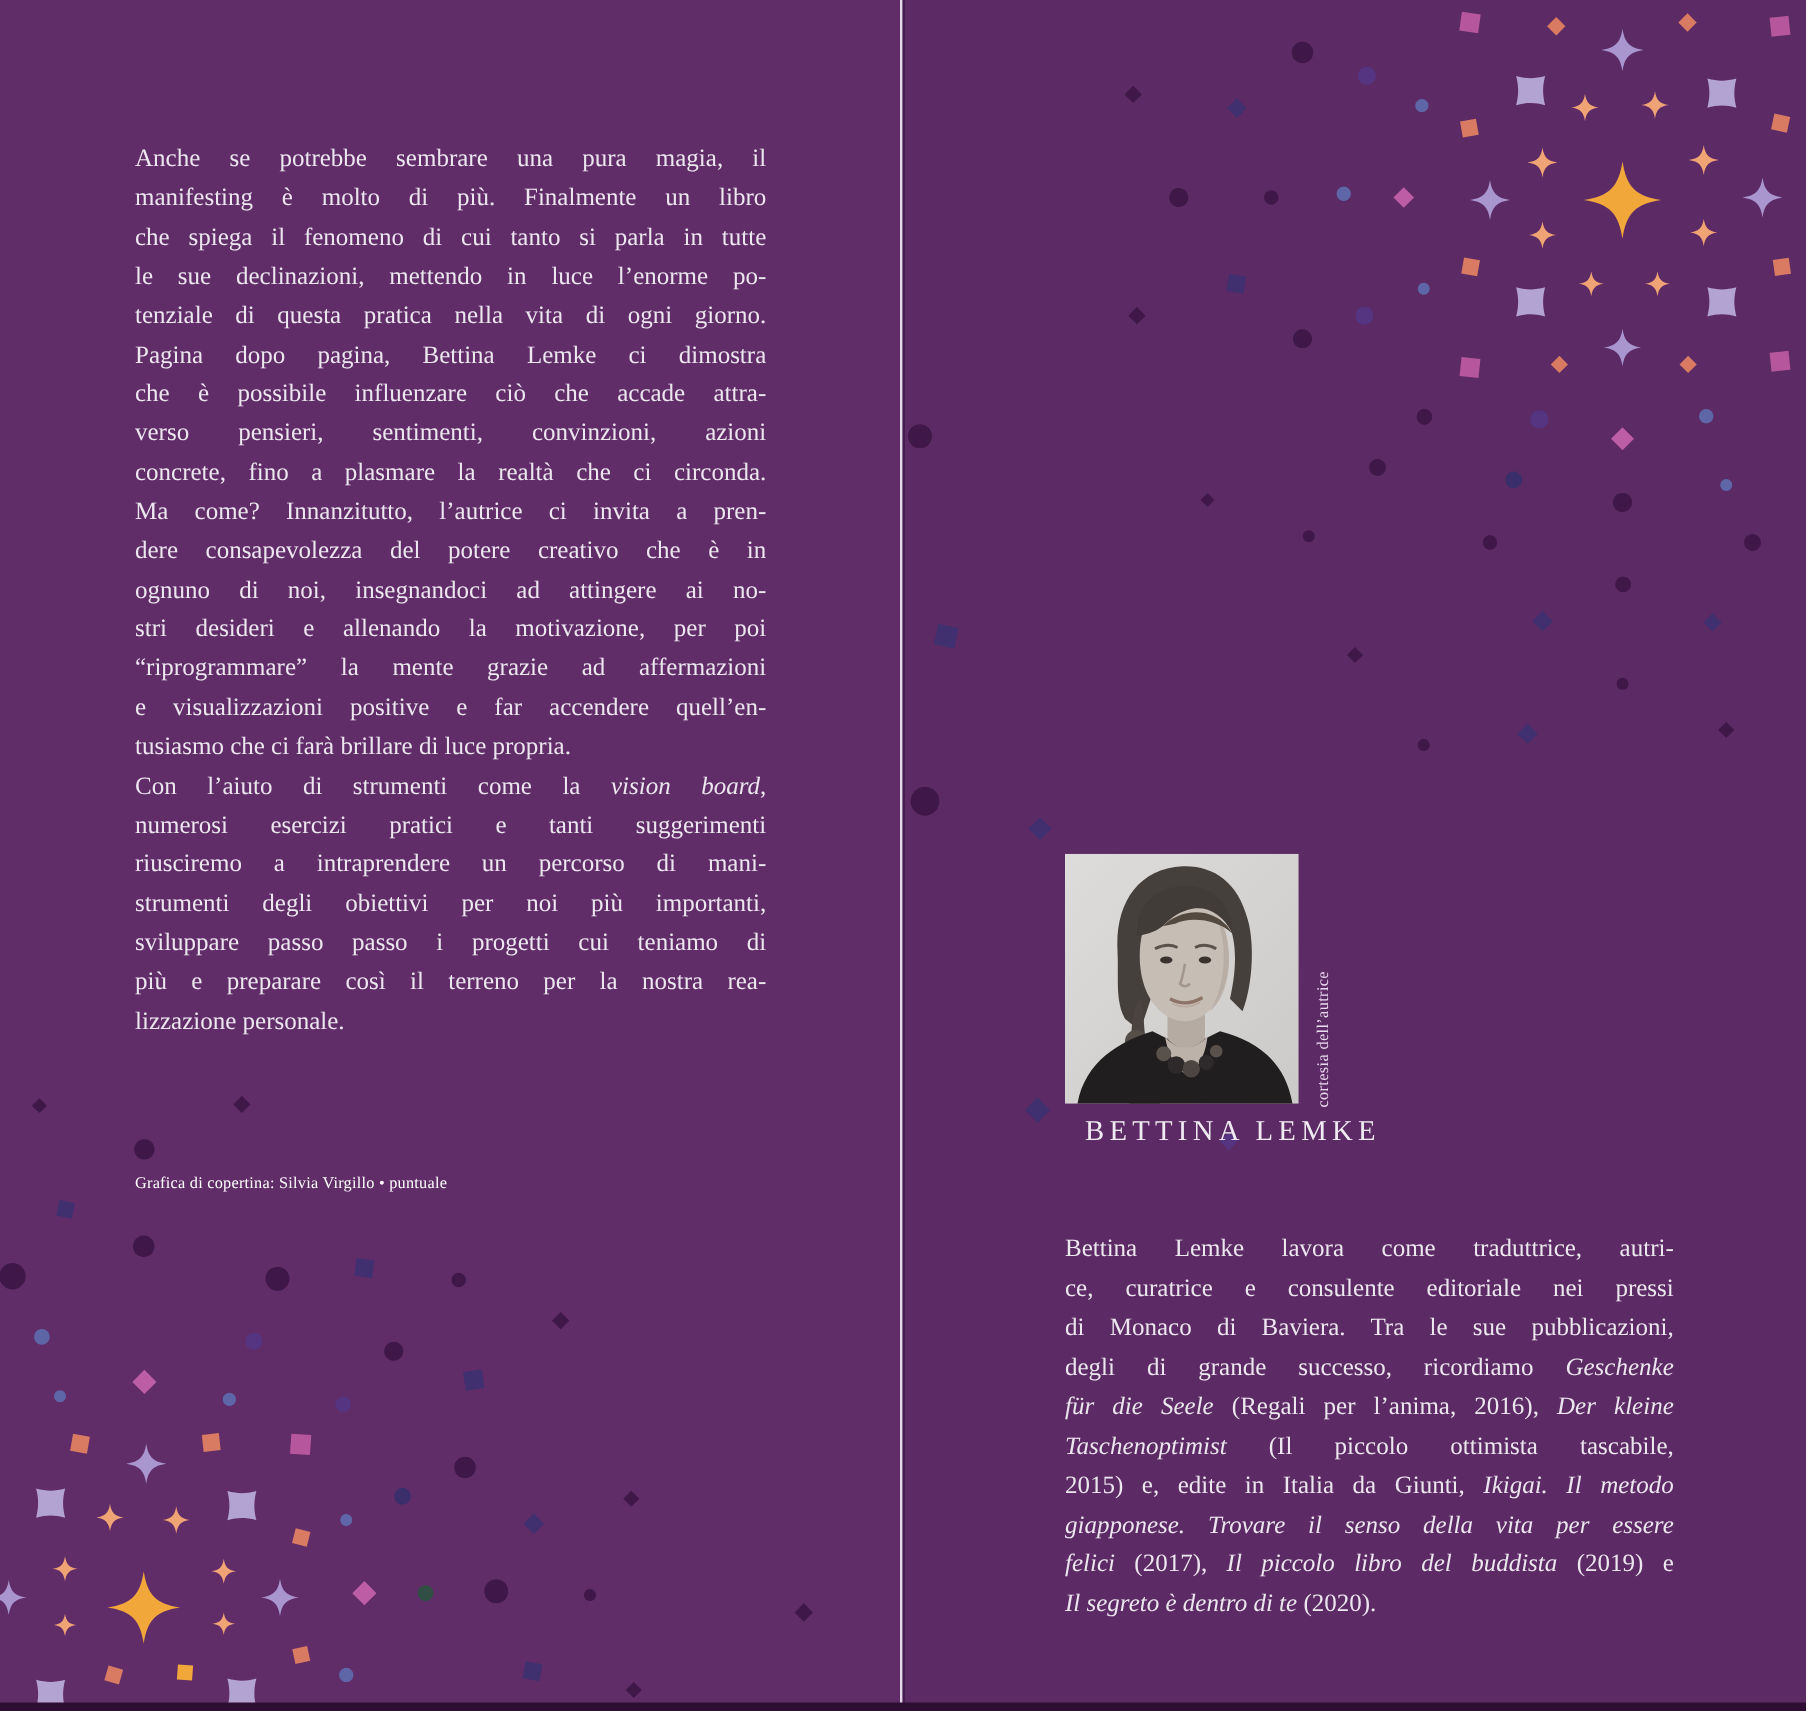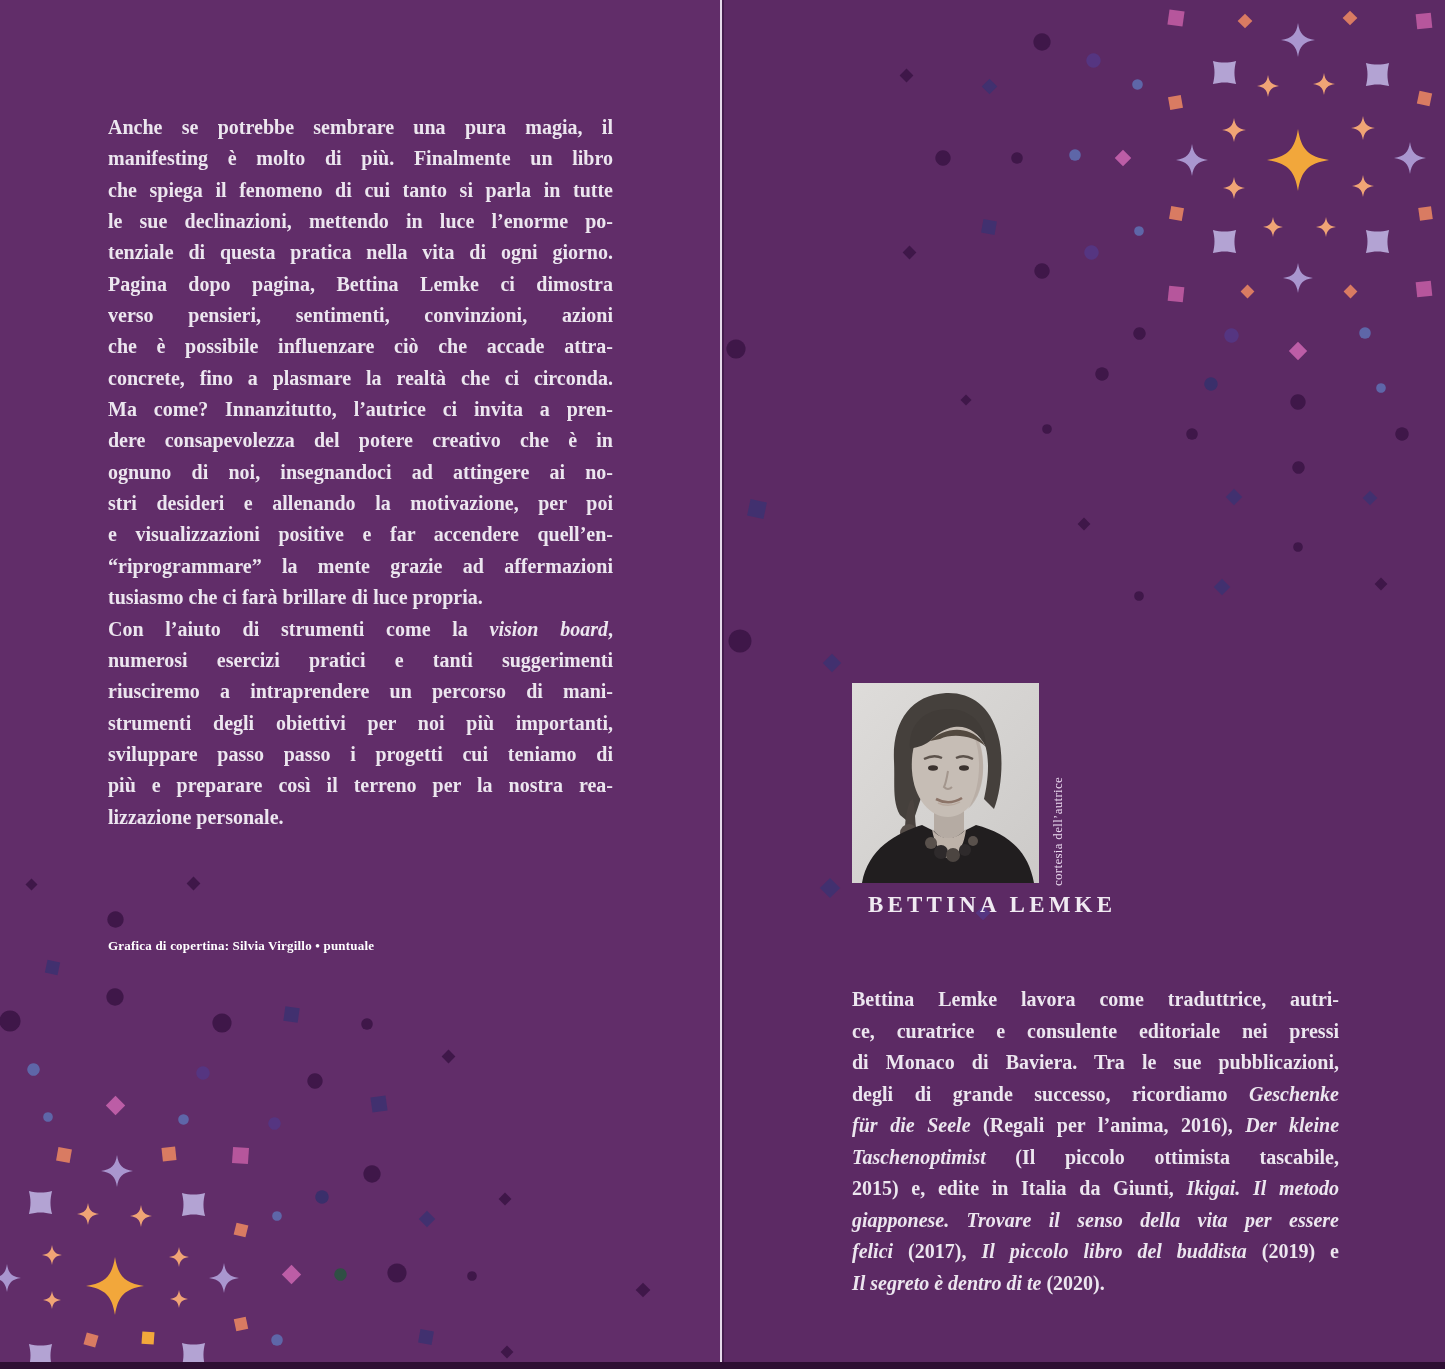--- a/index.html
+++ b/index.html
@@ -9,21 +9,21 @@
     font-family:"Liberation Serif", serif;
   }
   .panel{position:absolute;top:0;bottom:0;z-index:0;}
   #panel-left{left:0;width:722px;background:var(--bg-left,#612d69);}
   #panel-right{left:722px;right:0;background:var(--bg-right,#5c2a64);}
   #fold-line{position:absolute;top:0;bottom:0;left:720px;width:2px;background:var(--fold,#e6d9ea);z-index:3;}
   #fold-shadow{position:absolute;top:0;bottom:0;left:722px;width:2px;background:rgba(40,10,48,.45);z-index:3;}
   #bottom-band{position:absolute;left:0;right:0;bottom:0;height:7px;background:var(--band,#2e0f33);z-index:4;}
   #decor-field{position:absolute;inset:0;z-index:1;}
   .deco{position:absolute;display:block;}
-  .txt{position:absolute;z-index:2;color:var(--ink,#ece6ef);font-weight:bold;}
+  .txt{position:absolute;z-index:2;color:var(--ink,#ece6ef);}
   #blurb{left:108px;top:112px;width:505px;font-size:20px;line-height:31.35px;}
   #bio{left:852px;top:984px;width:487px;font-size:20px;line-height:31.5px;}
   .jline{text-align:justify;text-align-last:justify;white-space:normal;}
   .jline.lastline{text-align-last:left;}
   #credit-line{left:108px;top:938px;font-size:13px;letter-spacing:.2px;color:#ffffff;text-align:right;}
   #author-name{left:852px;top:892px;font-size:23px;letter-spacing:4.2px;color:#f0eaf2;margin-left:16px;}
   #author-photo{position:absolute;left:852px;top:683px;width:187px;height:200px;z-index:2;}
   #author-photo svg{display:block;width:100%;height:100%;}
   #photo-caption{
     position:absolute;left:1050px;top:886px;width:122px;height:17px;
@@ -405,29 +405,29 @@
 <div id="fold-shadow"></div>
 <div id="bottom-band"></div>
 
 <div id="blurb" class="txt">
     <div class="jline"><span>Anche se potrebbe sembrare una pura magia, il</span></div>
     <div class="jline"><span>manifesting è molto di più. Finalmente un libro</span></div>
     <div class="jline"><span>che spiega il fenomeno di cui tanto si parla in tutte</span></div>
     <div class="jline"><span>le sue declinazioni, mettendo in luce l’enorme po-</span></div>
     <div class="jline"><span>tenziale di questa pratica nella vita di ogni giorno.</span></div>
     <div class="jline"><span>Pagina dopo pagina, Bettina Lemke ci dimostra</span></div>
+    <div class="jline"><span>che è possibile influenzare ciò che accade attra-</span></div>
     <div class="jline"><span>verso pensieri, sentimenti, convinzioni, azioni</span></div>
-    <div class="jline"><span>che è possibile influenzare ciò che accade attra-</span></div>
     <div class="jline"><span>concrete, fino a plasmare la realtà che ci circonda.</span></div>
     <div class="jline"><span>Ma come? Innanzitutto, l’autrice ci invita a pren-</span></div>
     <div class="jline"><span>dere consapevolezza del potere creativo che è in</span></div>
     <div class="jline"><span>ognuno di noi, insegnandoci ad attingere ai no-</span></div>
     <div class="jline"><span>stri desideri e allenando la motivazione, per poi</span></div>
+    <div class="jline"><span>“riprogrammare” la mente grazie ad affermazioni</span></div>
     <div class="jline"><span>e visualizzazioni positive e far accendere quell’en-</span></div>
-    <div class="jline"><span>“riprogrammare” la mente grazie ad affermazioni</span></div>
     <div class="jline lastline"><span>tusiasmo che ci farà brillare di luce propria.</span></div>
     <div class="jline"><span>Con l’aiuto di strumenti come la </span><i>vision board</i><span>,</span></div>
     <div class="jline"><span>numerosi esercizi pratici e tanti suggerimenti</span></div>
     <div class="jline"><span>riusciremo a intraprendere un percorso di mani-</span></div>
     <div class="jline"><span>strumenti degli obiettivi per noi più importanti,</span></div>
     <div class="jline"><span>sviluppare passo passo i progetti cui teniamo di</span></div>
     <div class="jline"><span>più e preparare così il terreno per la nostra rea-</span></div>
     <div class="jline lastline"><span>lizzazione personale.</span></div>
   </div>
 <div id="credit-line" class="txt">Grafica di copertina: Silvia Virgillo • puntuale</div>

